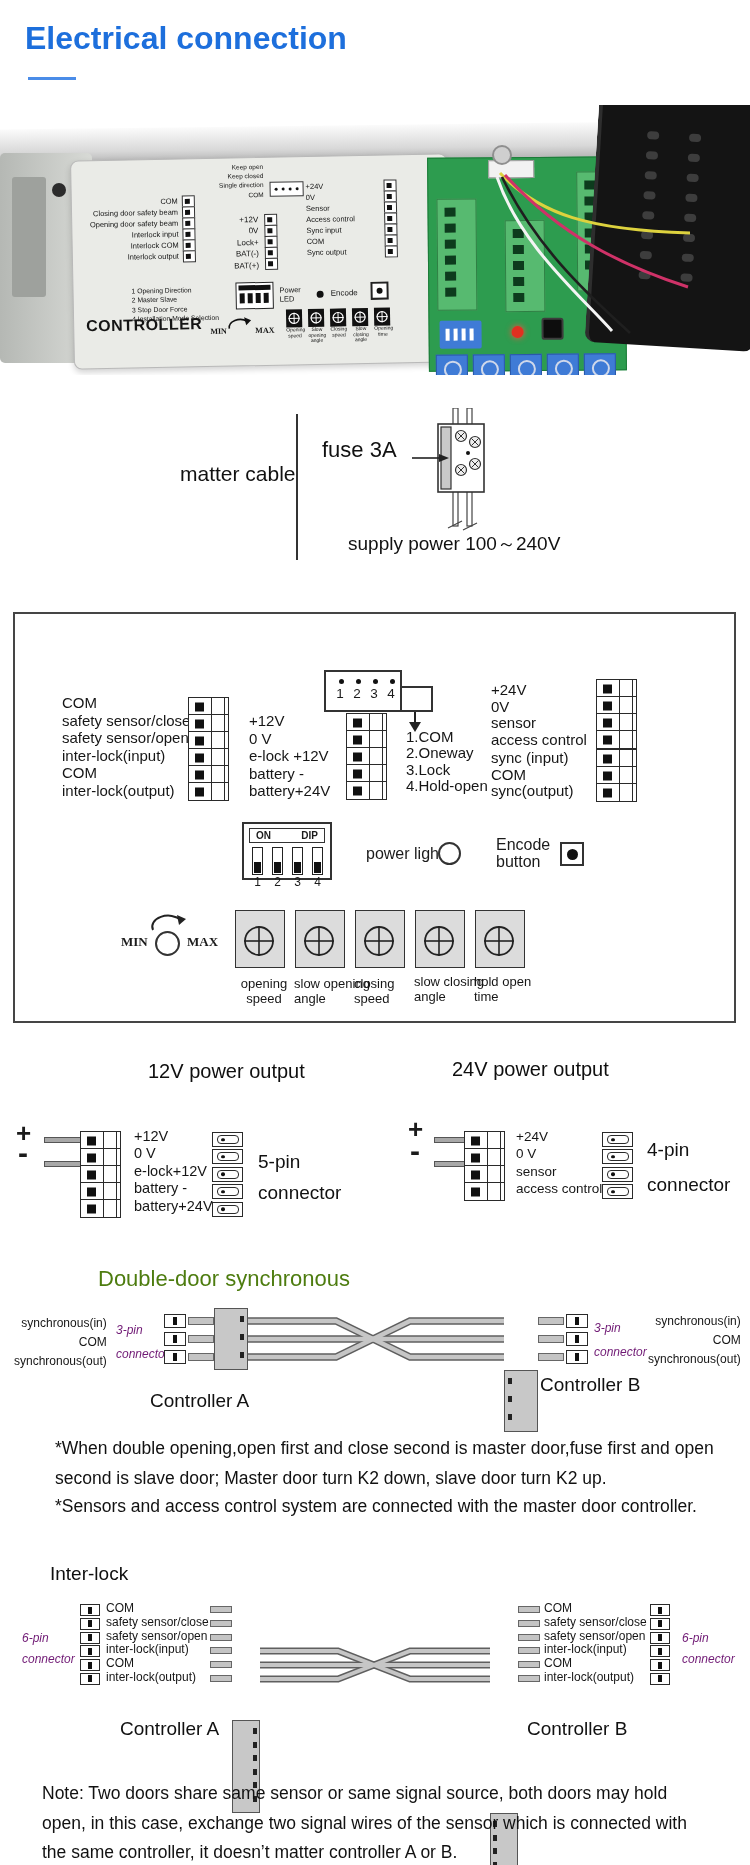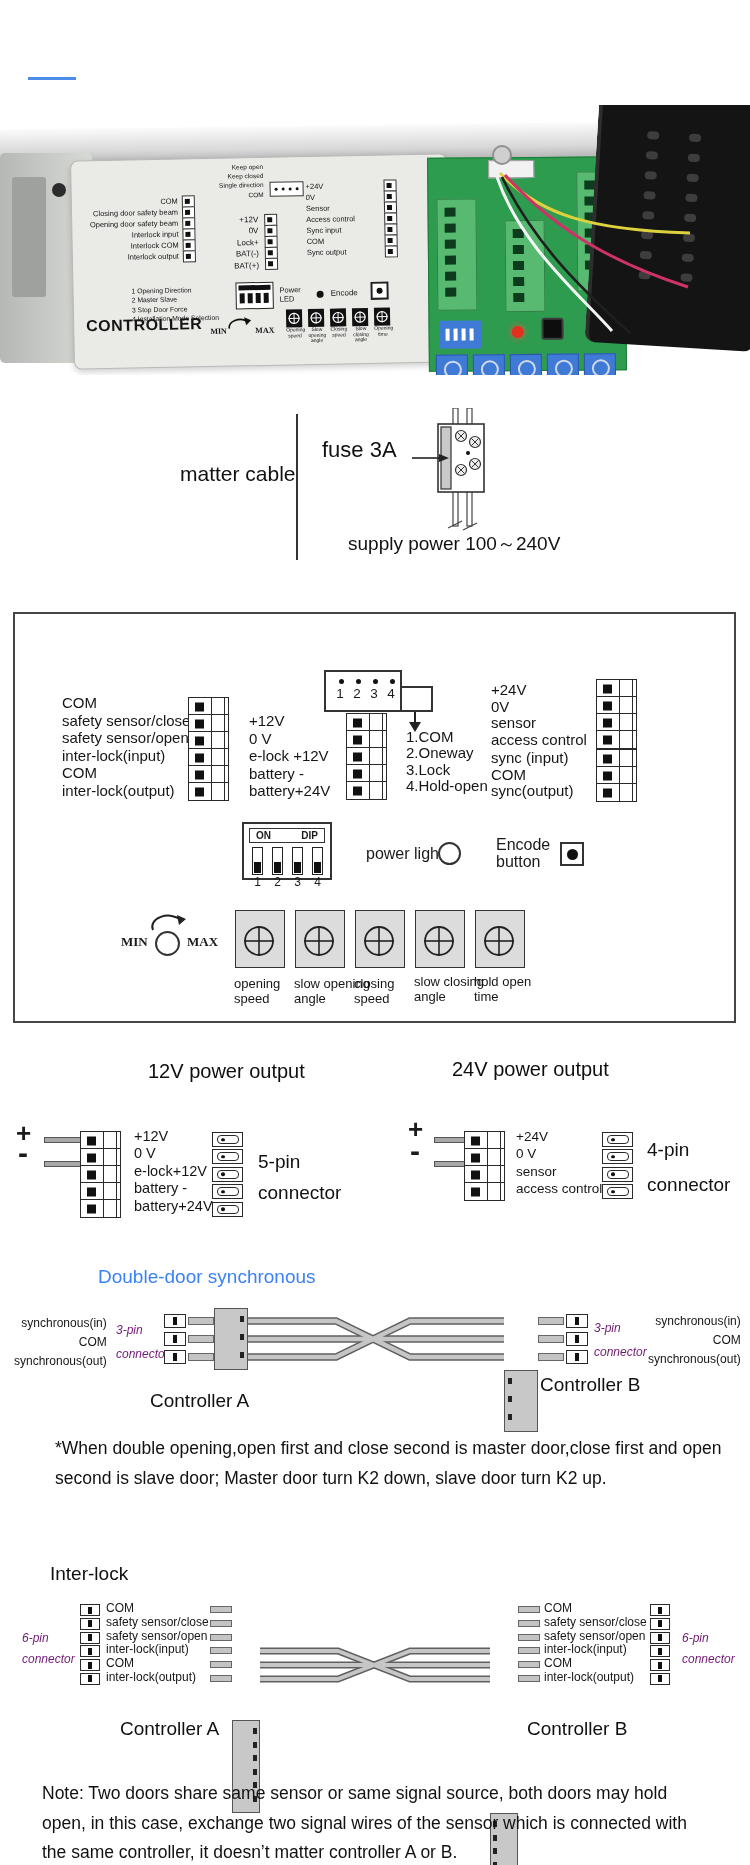--- a/index.html
+++ b/index.html
@@ -81,21 +81,21 @@
   .plus{font-size:26px;font-weight:bold;}
   .minus{font-size:30px;font-weight:bold;}
   .wirebar{background:#a8a8a8;border:1px solid #555;height:4px;}
   .lines14 div{font-size:14.5px;line-height:17.4px;white-space:nowrap;color:#161616;}
   .lines13 div{font-size:13.5px;line-height:17.3px;white-space:nowrap;color:#161616;}
   .crow{box-sizing:border-box;width:31px;height:15px;border:1.5px solid #2a2a2a;background:#fff;position:relative;margin-bottom:2.4px;}
   .crow::before{content:"";position:absolute;inset:2px 3.5px;border:1.2px solid #2a2a2a;border-radius:4px;}
   .crow::after{content:"";position:absolute;left:8px;top:50%;width:3.6px;height:3.6px;transform:translateY(-50%);background:#111;border-radius:50%;}
   .conn19{font-size:19px;color:#111;}
   
-  .h17{font-size:19px;color:#3b82f6;}
+  .h17{font-size:22px;color:#4d7c0f;}
   .lines12 div{font-size:12px;line-height:19px;white-space:nowrap;color:#161616;text-align:right;}
   .lines12b div{font-size:12px;line-height:13.8px;white-space:nowrap;color:#161616;}
   .f12{font-size:12px;color:#701a75;font-style:italic;}
   .srow{box-sizing:border-box;width:22px;height:14px;border:1.5px solid #2a2a2a;background:#fff;display:flex;align-items:center;justify-content:center;margin-bottom:4px;}
   .srow i{width:4px;height:8px;background:#111;display:block;}
   .srow6{box-sizing:border-box;width:20px;height:12px;border:1.4px solid #2a2a2a;background:#fff;display:flex;align-items:center;justify-content:center;margin-bottom:1.8px;}
   .srow6 i{width:3.5px;height:7px;background:#111;display:block;}
   .stubs3{display:flex;flex-direction:column;gap:10px;}
   .stubs3 i{width:26px;height:8px;background:#c4c4c4;border:1px solid #666;display:block;box-sizing:border-box;}
   .stubs6{display:flex;flex-direction:column;gap:6.8px;}
@@ -104,20 +104,21 @@
   .plug .pins{position:absolute;top:7px;display:flex;flex-direction:column;}
   .plug .pins i{width:4px;height:6px;background:#222;display:block;}
   .ctrl{font-size:19px;color:#111;}
   .note{font-size:17.5px;line-height:29.5px;color:#111;}
 </style>
 </head>
 <body>
 
 <div class="page">
 
+  <div class="abs title" style="left:25px;top:20px;">Electrical connection</div>
   <div class="abs sub-dash" style="left:28px;top:77px;"></div>
 
   <div class="abs photo" style="left:0;top:105px;width:750px;height:270px;">
     <div class="abs ph-rail" style="left:0;top:20px;width:750px;height:42px;"></div>
     <div class="abs ph-left" style="left:0;top:48px;width:92px;height:210px;"></div>
 
     <div class="abs ph-body" style="left:72px;top:52px;width:375px;height:207px;">
       <div class="abs phsm" style="left:6px;top:36px;width:100px;text-align:right;font-size:7.5px;line-height:11px;">
         <div>COM</div>
         <div>Closing door safety beam</div>
@@ -534,21 +535,21 @@
           <circle cx="23" cy="30" r="14" fill="none" stroke="#222" stroke-width="1.8"></circle>
           <line x1="8" y1="30" x2="38" y2="30" stroke="#222" stroke-width="1.6"></line>
           <line x1="23" y1="15" x2="23" y2="45" stroke="#222" stroke-width="1.6"></line>
         </svg></div>
     <div class="abs pot" style="left:460px;top:296px;width:50px;height:58px;"><svg width="47" height="55">
           <circle cx="23" cy="30" r="14" fill="none" stroke="#222" stroke-width="1.8"></circle>
           <line x1="8" y1="30" x2="38" y2="30" stroke="#222" stroke-width="1.6"></line>
           <line x1="23" y1="15" x2="23" y2="45" stroke="#222" stroke-width="1.6"></line>
         </svg></div>
 
-    <div class="abs potlbl pre" style="left:219px;top:362px;width:60px;">opening
+    <div class="abs potlbl pre" style="left:219px;top:362px;width:60px;text-align:center;">opening
 speed</div>
     <div class="abs potlbl pre" style="left:279px;top:362px;width:86px;">slow opening
 angle</div>
     <div class="abs potlbl pre" style="left:339px;top:362px;width:60px;">closing
 speed</div>
     <div class="abs potlbl pre" style="left:399px;top:360px;width:90px;">slow closing
 angle</div>
     <div class="abs potlbl pre" style="left:459px;top:360px;width:80px;">hold open
 time</div>
   </div>
@@ -697,21 +698,22 @@
   <div class="abs f12 pre" style="left:594px;top:1316px;line-height:24px;">3-pin
 connector</div>
   <div class="abs lines12" style="left:648px;top:1312px;">
     <div>synchronous(in)</div>
     <div>COM</div>
     <div>synchronous(out)</div>
   </div>
   <div class="abs ctrl" style="left:150px;top:1390px;">Controller A</div>
   <div class="abs ctrl" style="left:540px;top:1374px;">Controller B</div>
 
-  <div class="abs note" style="left:55px;top:1434px;width:668px;">*When double opening,open first and close second is master door,close first and open second is slave door; Master door turn K2 down, slave door turn K2 up.</div>
+  <div class="abs note" style="left:55px;top:1434px;width:668px;">*When double opening,open first and close second is master door,fuse first and open second is slave door; Master door turn K2 down, slave door turn K2 up.</div>
+  <div class="abs note" style="left:55px;top:1492px;width:668px;">*Sensors and access control system are connected with the master door controller.</div>
 
   <div class="abs" style="left:50px;top:1563px;font-size:19px;color:#0f0f0f;">Inter-lock</div>
 
   <div class="abs f12 pre" style="left:22px;top:1628px;line-height:21px;">6-pin
 connector</div>
   <div class="abs" style="left:80px;top:1604px;">
     <div class="srow6">
         <i></i>
       </div>
       <div class="srow6">

